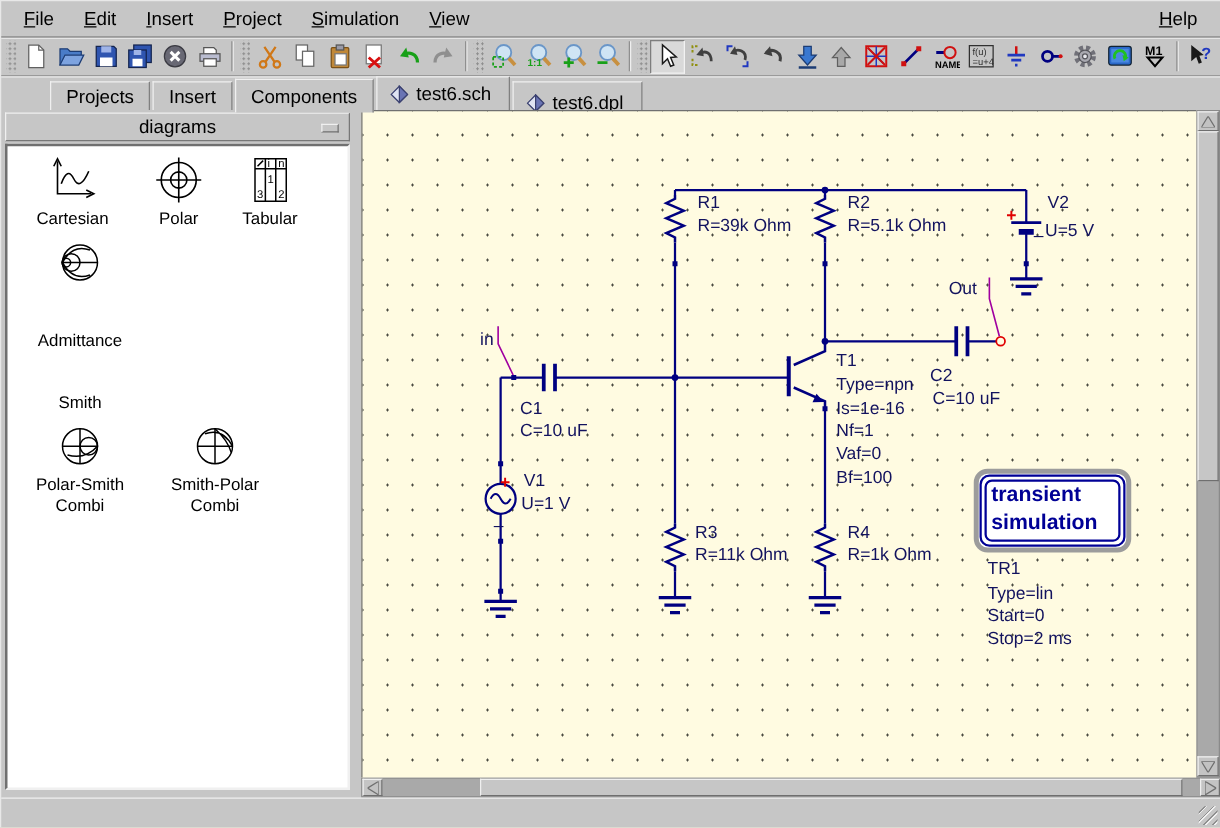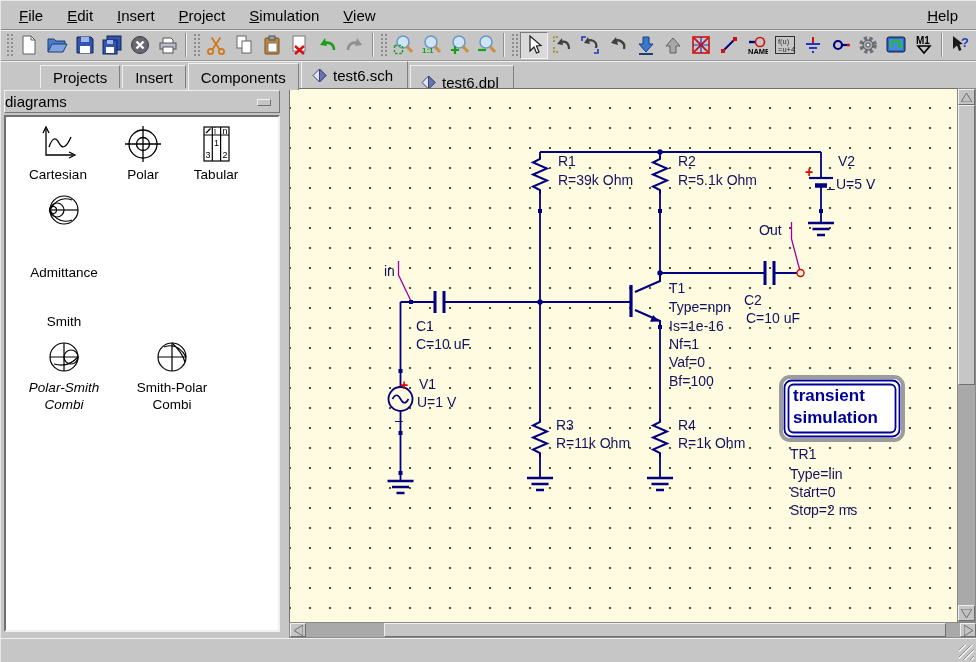--- a/index.html
+++ b/index.html
@@ -32,21 +32,21 @@
 
   
   .sidebar { width:281px; display:flex; flex-direction:column; padding:2px 2px 6px 3px; }
   .side-tabs { height:27px; display:flex; align-items:center;padding-left:36px; }
   .side-tab { font-size:15px; padding:3px 12px 4px; background:#c6c6c6; margin-right:2px;
               border:1px solid #808080; border-bottom:none;
               border-top-color:#f0f0f0; border-left-color:#f0f0f0; height:23px; }
   .side-tab.active { height:27px; padding-top:5px; position:relative; z-index:2; }
   .combobox { height:23px; margin-top:0px; background:#c6c6c6; display:flex; align-items:center;
               border:1px solid; border-color:#f0f0f0 #777 #777 #f0f0f0; font-size:15px; position:relative; }
-  .combobox .cb-label { flex:1; text-align:left; }
+  .combobox .cb-label { flex:1; text-align:center; }
   .combobox .cb-indicator { position:absolute; right:8px; top:8px; width:14px; height:7px;
               background:#c6c6c6; border:1px solid; border-color:#f0f0f0 #707070 #707070 #f0f0f0; }
   .side-panel { flex:1; margin-top:2px; background:#fff; border:2px solid;
                 border-color:#707070 #f0f0f0 #f0f0f0 #707070; overflow:hidden; padding:6px 2px; }
   .pal-row { display:flex; margin-bottom:6px; }
   .pal-item { display:flex; flex-direction:column; align-items:center; font-size:13.5px; line-height:17px; }
   .pal-item svg { margin-bottom:1px; }
 
   
   .splitter { width:7px; }
@@ -390,21 +390,21 @@
               <circle cx="13" cy="21" r="7"></circle>
                 <circle cx="9" cy="21" r="3.5"></circle>
               <path d="M6,21 Q14,6 28,11 M6,21 Q14,36 28,31"></path>
             </svg>
             <span>Admittance</span>
             <span>Smith</span>
           </div>
         </div>
 
         <div class="pal-row" style="padding-left:6px; gap:8px;">
-          <div class="pal-item" style="width:100px;font-style:italic;">
+          <div class="pal-item" style="width:100px;">
             <svg width="40" height="42" fill="none" stroke="#000" stroke-width="1.2">
               <circle cx="20" cy="21" r="14"></circle>
                 <path d="M20,7 V35 M6,21 H34"></path>
               <circle cx="27" cy="21" r="7"></circle>
                 <path d="M34,21 Q24,32 10,28"></path>
             </svg>
             <span>Polar-Smith</span>
             <span>Combi</span>
           </div>
           <div class="pal-item" style="width:100px;">

